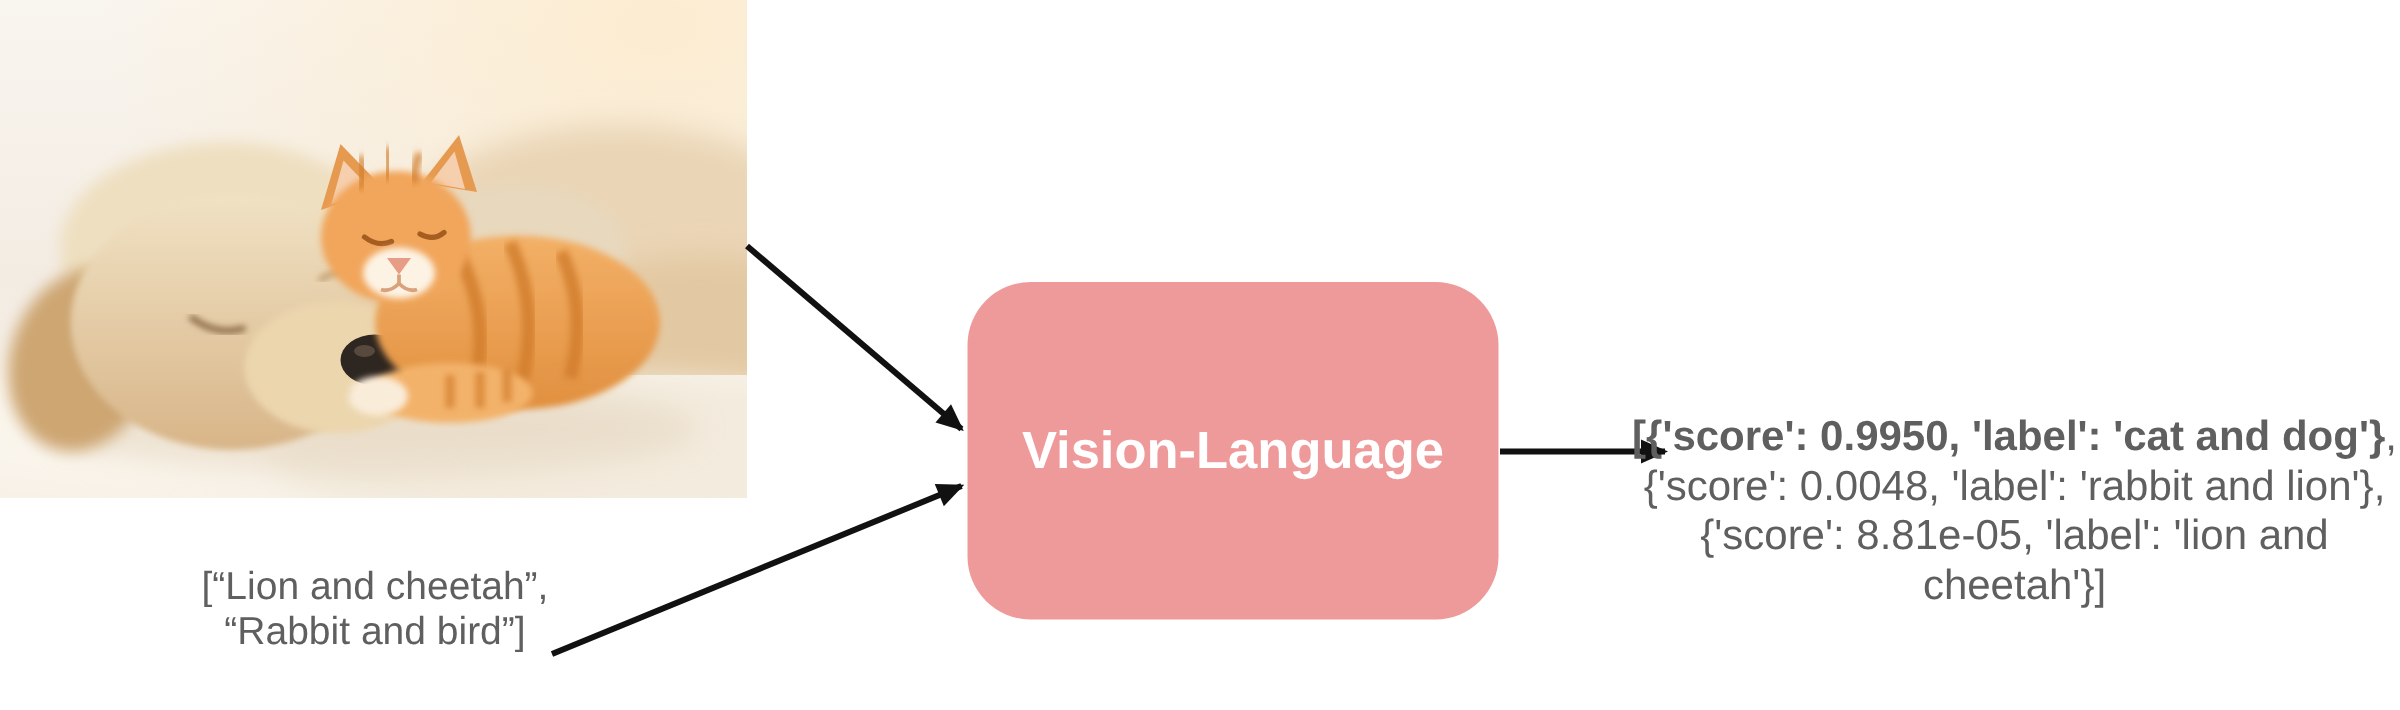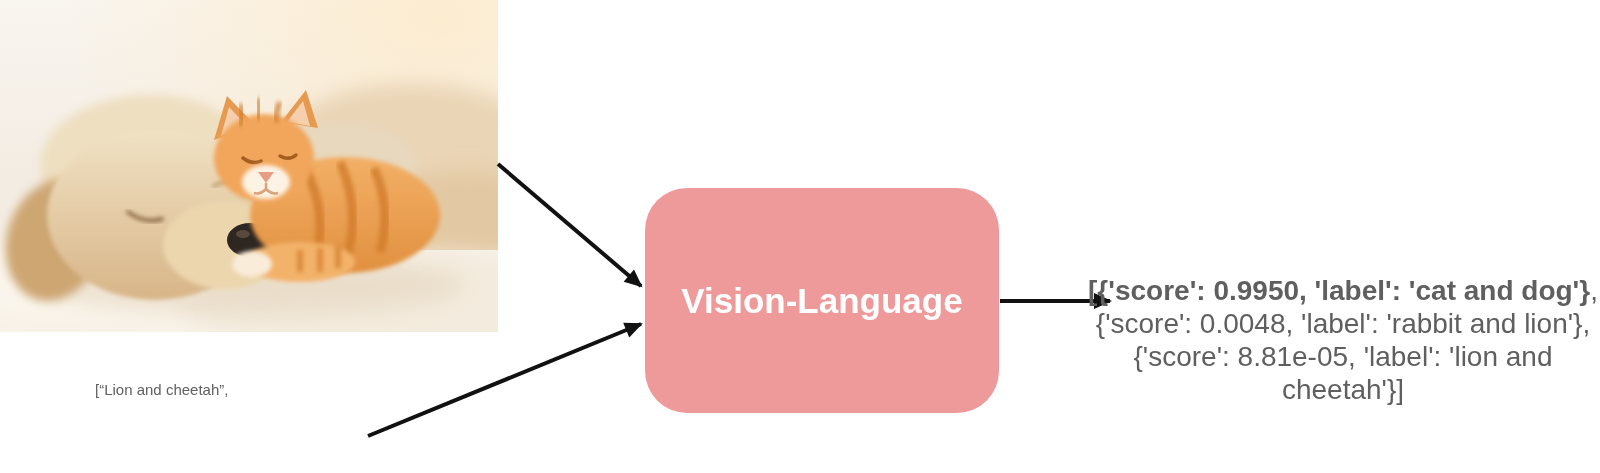--- a/index.html
+++ b/index.html
@@ -13,22 +13,22 @@
   .arrow-line{stroke:var(--arrow,#111111);stroke-width:4;fill:none;}
   .ah-path{fill:var(--arrow,#111111);}
   .model-box{
     position:absolute;left:645px;top:188px;width:354px;height:225px;
     background:var(--accent,#ef9a9a);border-radius:42px;
     display:flex;flex-direction:column;align-items:center;justify-content:center;
     color:#ffffff;font-weight:bold;font-size:35px;line-height:40px;text-align:center;
   }
   .input-list{
     position:absolute;left:95px;top:375px;width:310px;
-    color:var(--text-gray,#5f5f5f);
-    font-size:15px;line-height:30px;
+    text-align:center;color:var(--text-gray,#5f5f5f);
+    font-size:26px;line-height:30px;
   }
   .output-text{
     position:absolute;left:1085px;top:250px;width:516px;
     text-align:center;color:var(--text-gray,#5f5f5f);
     font-size:28px;line-height:33px;margin-top:24px;
   }
   .output-text .bold{font-weight:bold;}
 </style>
 </head>
 <body>
@@ -125,20 +125,21 @@
     <line class="arrow-line" x1="368" y1="436" x2="641" y2="324" marker-end="url(#ah)"></line>
     <line class="arrow-line" x1="1000" y1="301" x2="1110" y2="301" marker-end="url(#ah)"></line>
   </svg>
 
   <div class="model-box">
     <div>Vision-Language</div>
   </div>
 
   <div class="input-list">
     <div>[“Lion and cheetah”,</div>
+    <div>“Rabbit and bird”]</div>
   </div>
 
   <div class="output-text">
     <div><span class="bold">[{'score': 0.9950, 'label': 'cat and dog'}</span><span>,</span></div>
     <div>{'score': 0.0048, 'label': 'rabbit and lion'},</div>
     <div>{'score': 8.81e-05, 'label': 'lion and cheetah'}]</div>
   </div>
 
 </div>
 

